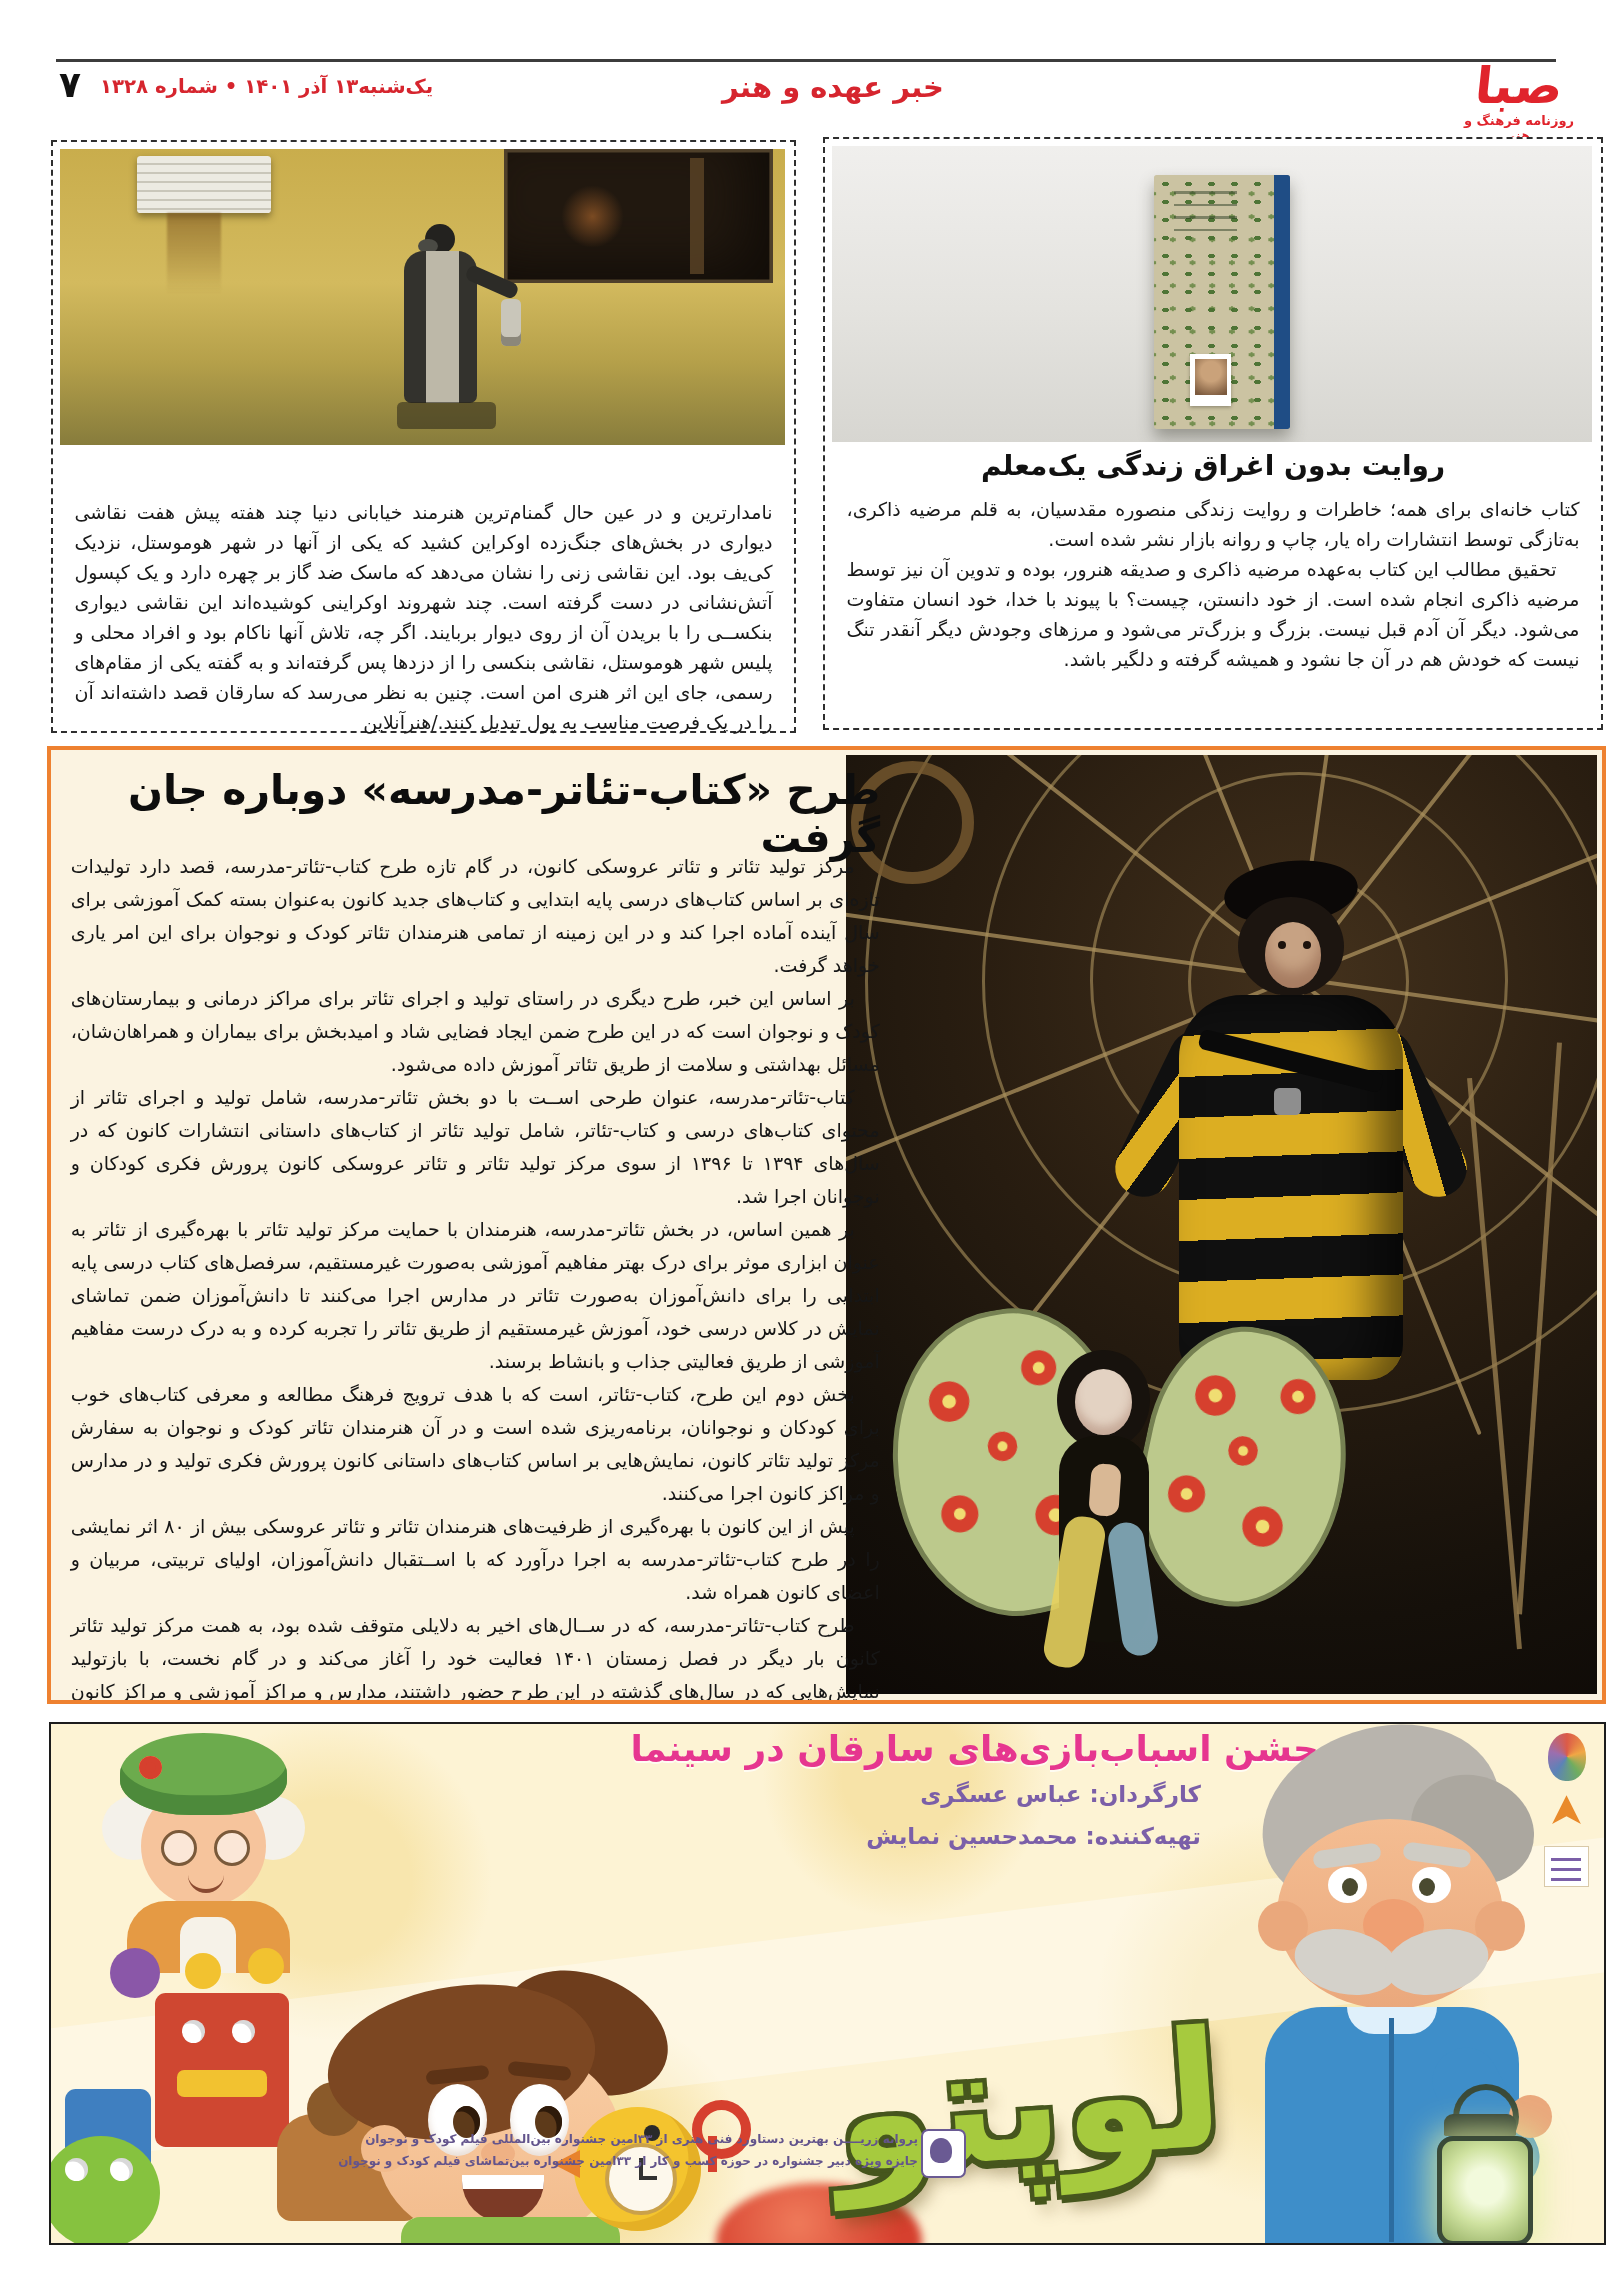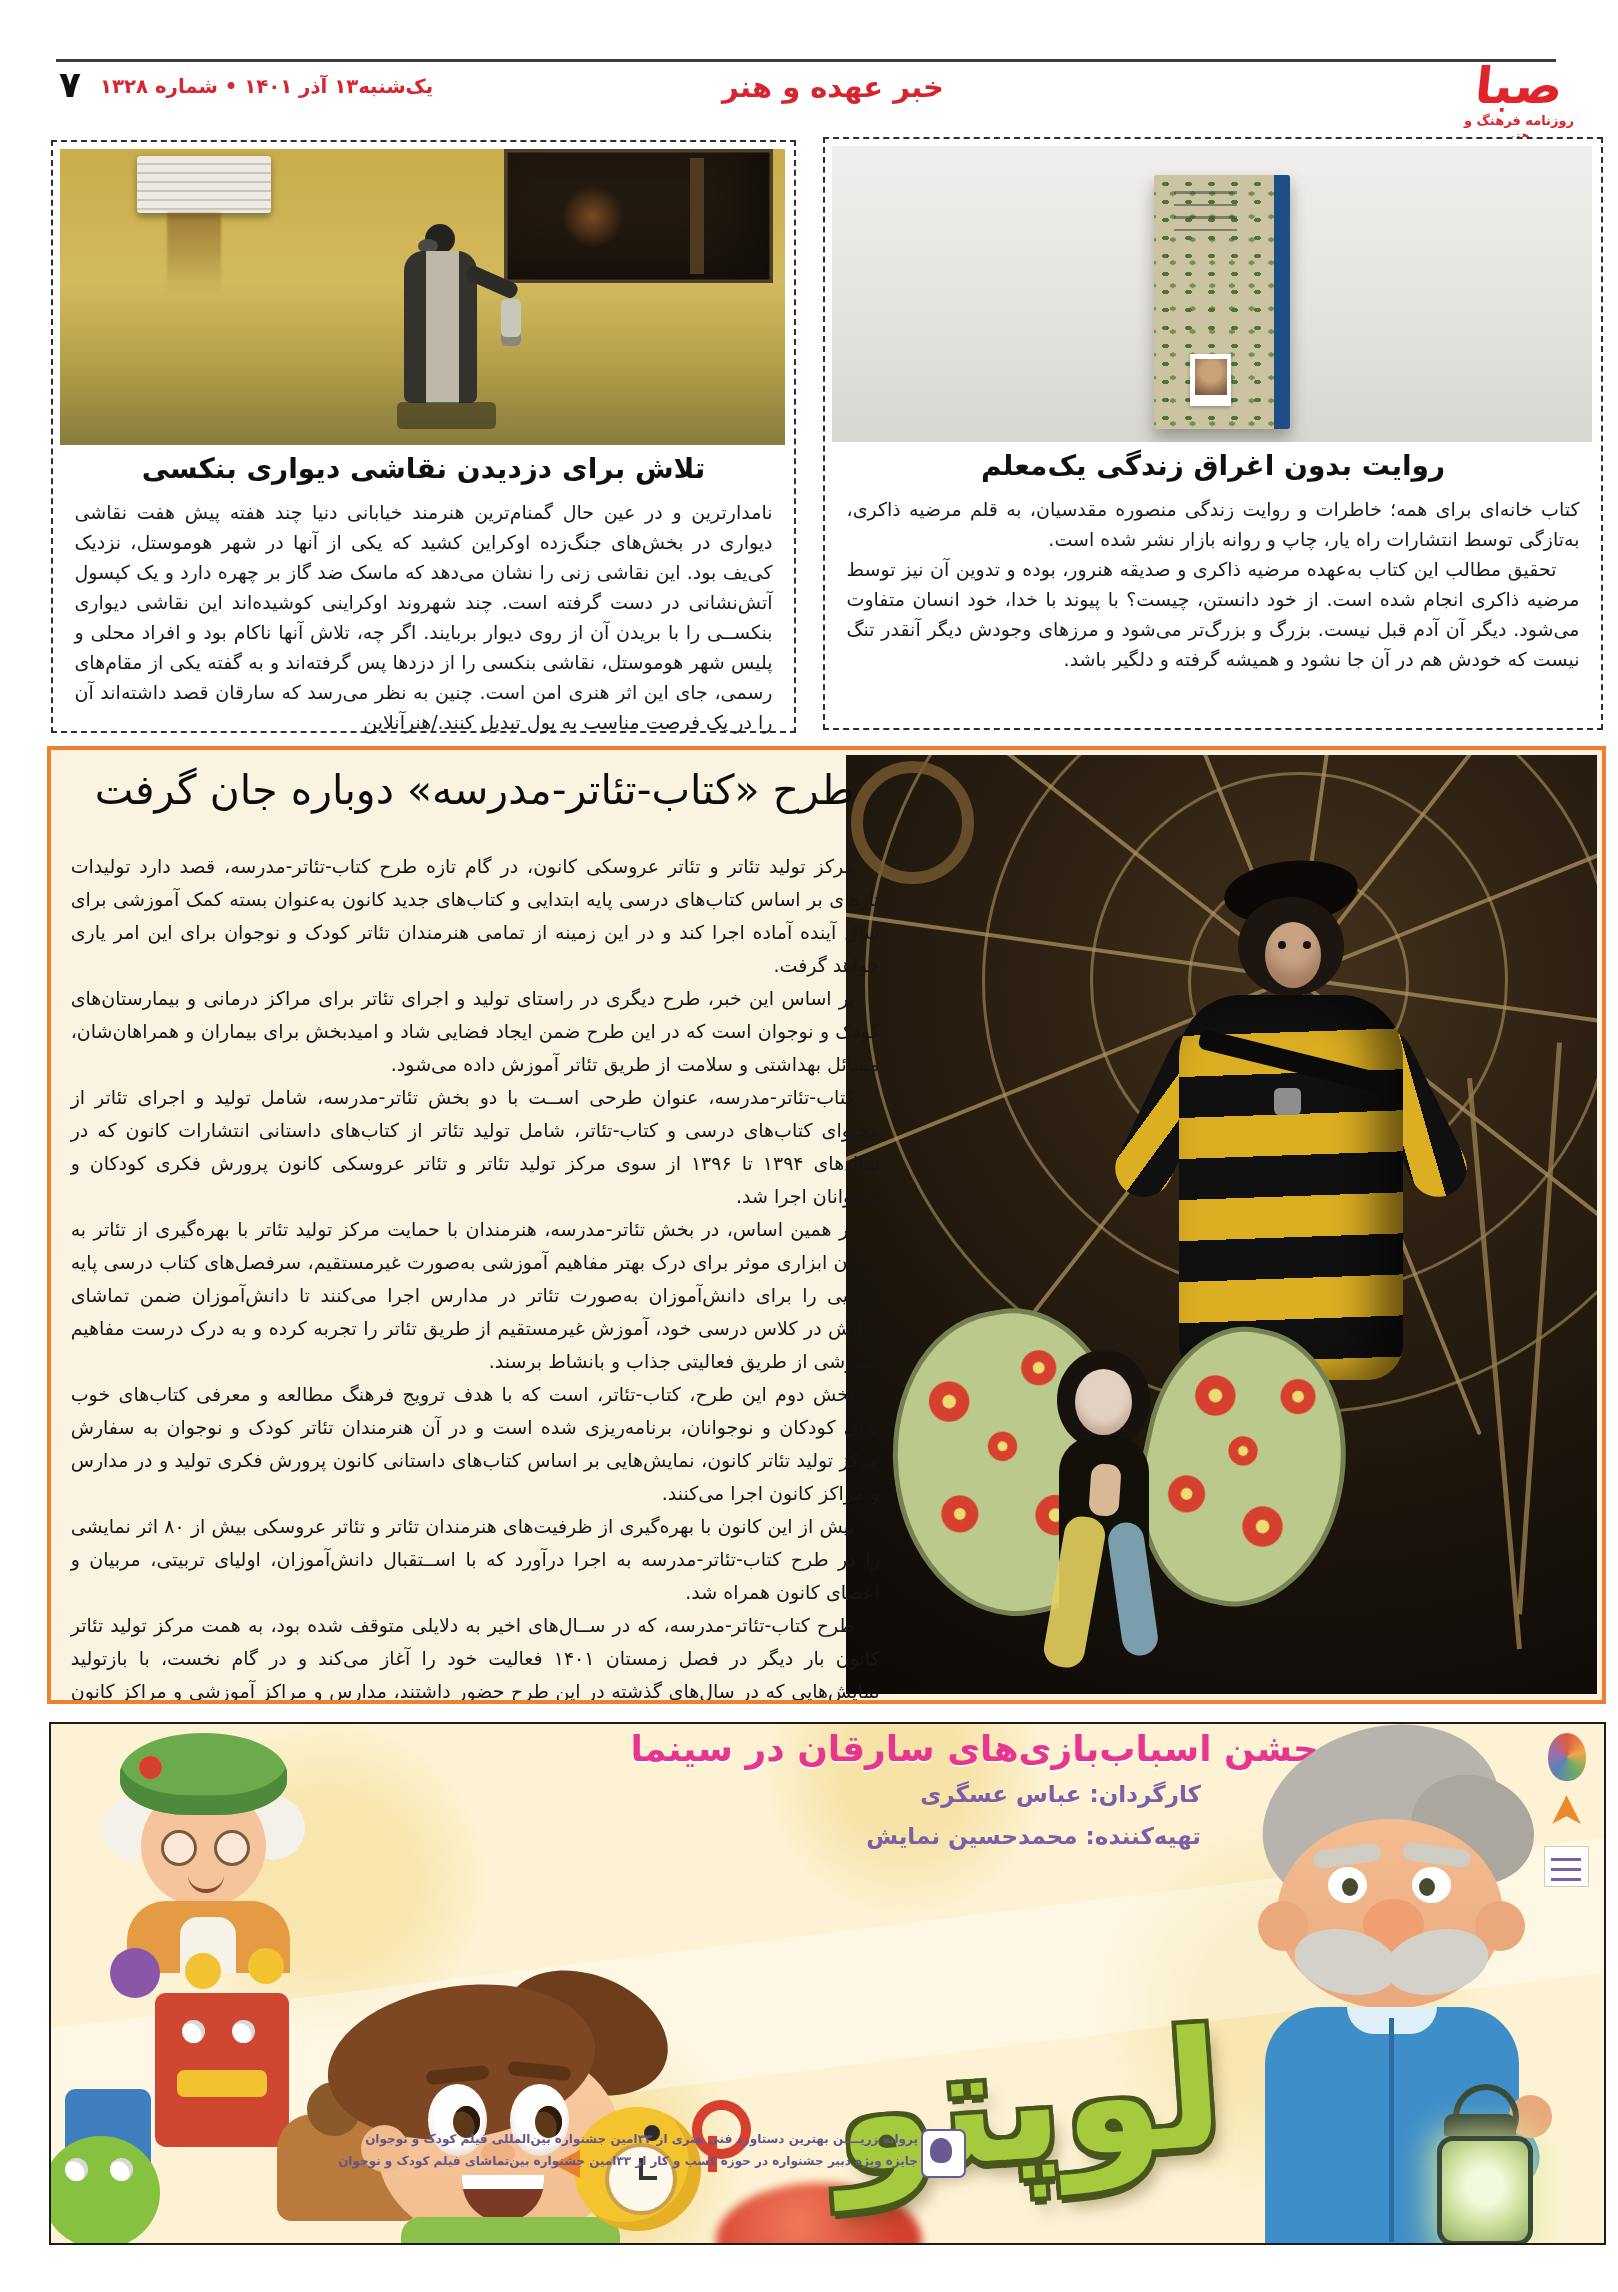--- a/index.html
+++ b/index.html
@@ -51,21 +51,21 @@
                      radial-gradient(ellipse 5.4px 3.6px,rgba(95,130,60,.8) 58%,transparent 62%);
     background-size:23px 18px,19.7px 23px;background-position:0 0,9px 7.2px;
     box-shadow:0 9px 16px rgba(70,70,60,.45);}
   .book-spine{position:absolute;right:0;top:0;width:16px;height:100%;background:#1f4d85;border-radius:0 2.7px 2.7px 0;}
   .book-photo{position:absolute;left:36px;bottom:23px;width:41px;height:52px;background:#fff;box-shadow:0 1.8px 3.6px rgba(0,0,0,.3);}
   .book-photo-inner{position:absolute;left:4.5px;top:4.5px;width:32px;height:36px;background:radial-gradient(circle at 50% 35%,#caa27a 0 35%,#7c5a3e 90%);}
   .book-script{position:absolute;left:19.7px;top:16px;width:63px;height:45px;
     background:repeating-linear-gradient(180deg,rgba(30,50,25,.65) 0 2.7px,transparent 2.7px 12.5px);opacity:.7;}
   
   .feature{left:47px;top:746px;width:1559px;height:958px;border:4.5px solid #ee8130;background:#fbf3e1;box-sizing:border-box;overflow:hidden;}
-  .feature-title{left:18px;top:16px;width:811px;text-align:center;font-size:41px;font-weight:400;color:#0d0d0d;}
+  .feature-title{left:18px;top:16px;width:811px;text-align:right;font-size:41px;font-weight:700;color:#0d0d0d;}
   .feature-body{left:19.7px;top:100px;width:809px;font-size:19px;line-height:33px;text-align:justify;color:#161616;}
   .feature-body p{margin:0;text-indent:25px;}
   .feature-body p:first-child{text-indent:25px;}
   
   .photo-theater{right:5.4px;top:5.4px;width:751px;height:939px;overflow:hidden;
     background:radial-gradient(circle at 62% 24%,#43311c 0%,#2a1e11 38%,#15100a 75%,#0d0906 100%);}
   .web-line{position:absolute;left:-43px;top:221px;width:985px;height:3.6px;background:rgba(172,146,94,.75);border-radius:1.8px;}
   .web-ring{position:absolute;border:3.6px solid rgba(172,146,94,.6);border-radius:50%;}
   .th-rope{position:absolute;width:5.4px;height:573px;background:rgba(150,124,78,.8);}
   .th-wheel{position:absolute;left:5.4px;top:5.4px;width:99px;height:99px;border-radius:50%;border:12.5px solid rgba(120,90,48,.8);}
@@ -205,21 +205,20 @@
       <div class="bk-glow"></div>
       <div class="bk-ac"></div>
       <div class="bk-rust"></div>
       <div class="bk-fig-head"></div>
       <div class="bk-fig-mask"></div>
       <div class="bk-fig-body"></div>
       <div class="bk-fig-arm"></div>
       <div class="bk-ext"></div>
       <div class="bk-base"></div>
     </div>
-    <div class="abs box-title fa">تلاش برای دزدیدن نقاشی دیواری بنکسی</div>
     <div class="abs box-body fa">
       <p>نامدارترین و در عین حال گمنام‌ترین هنرمند خیابانی دنیا چند هفته پیش هفت نقاشی دیواری در بخش‌های جنگ‌زده اوکراین کشید که یکی از آنها در شهر هوموستل، نزدیک کی‌یف بود. این نقاشی زنی را نشان می‌دهد که ماسک ضد گاز بر چهره دارد و یک کپسول آتش‌نشانی در دست گرفته است. چند شهروند اوکراینی کوشیده‌اند این نقاشی دیواری بنکســی را با بریدن آن از روی دیوار بربایند. اگر چه، تلاش آنها ناکام بود و افراد محلی و پلیس شهر هوموستل، نقاشی بنکسی را از دزدها پس گرفته‌اند و به گفته یکی از مقام‌های رسمی، جای این اثر هنری امن است. چنین به نظر می‌رسد که سارقان قصد داشته‌اند آن را در یک فرصت مناسب به پول تبدیل کنند./هنرآنلاین</p>
     </div>
   </div>
 
   <div class="abs dash-box box-right">
     <div class="abs photo-book">
       <div class="book">
         <div class="book-spine"></div>
         <div class="book-script"></div>

